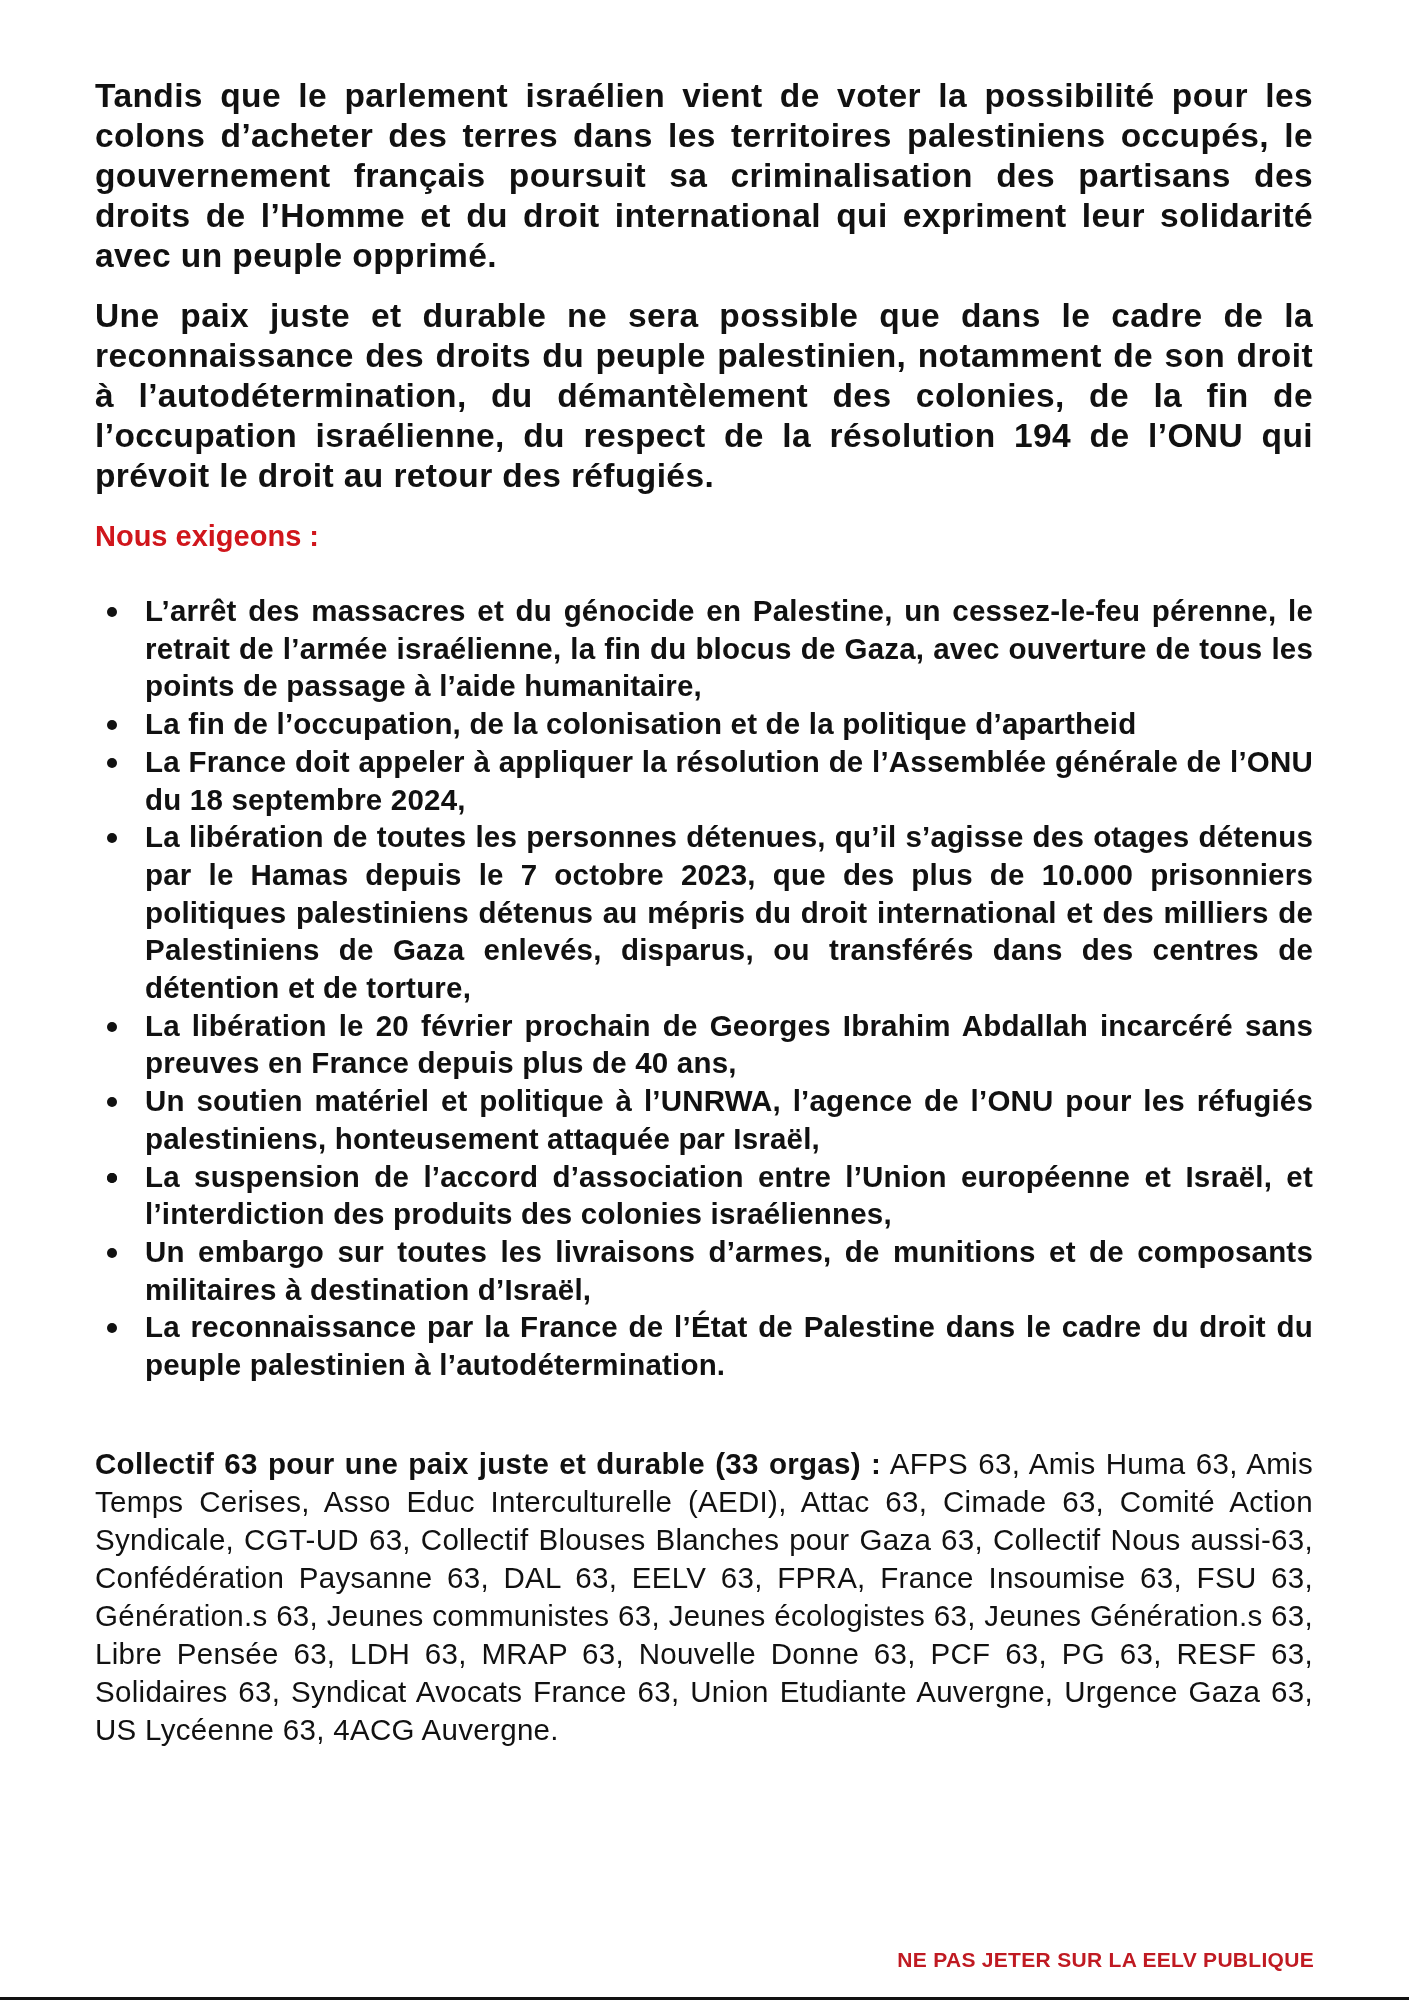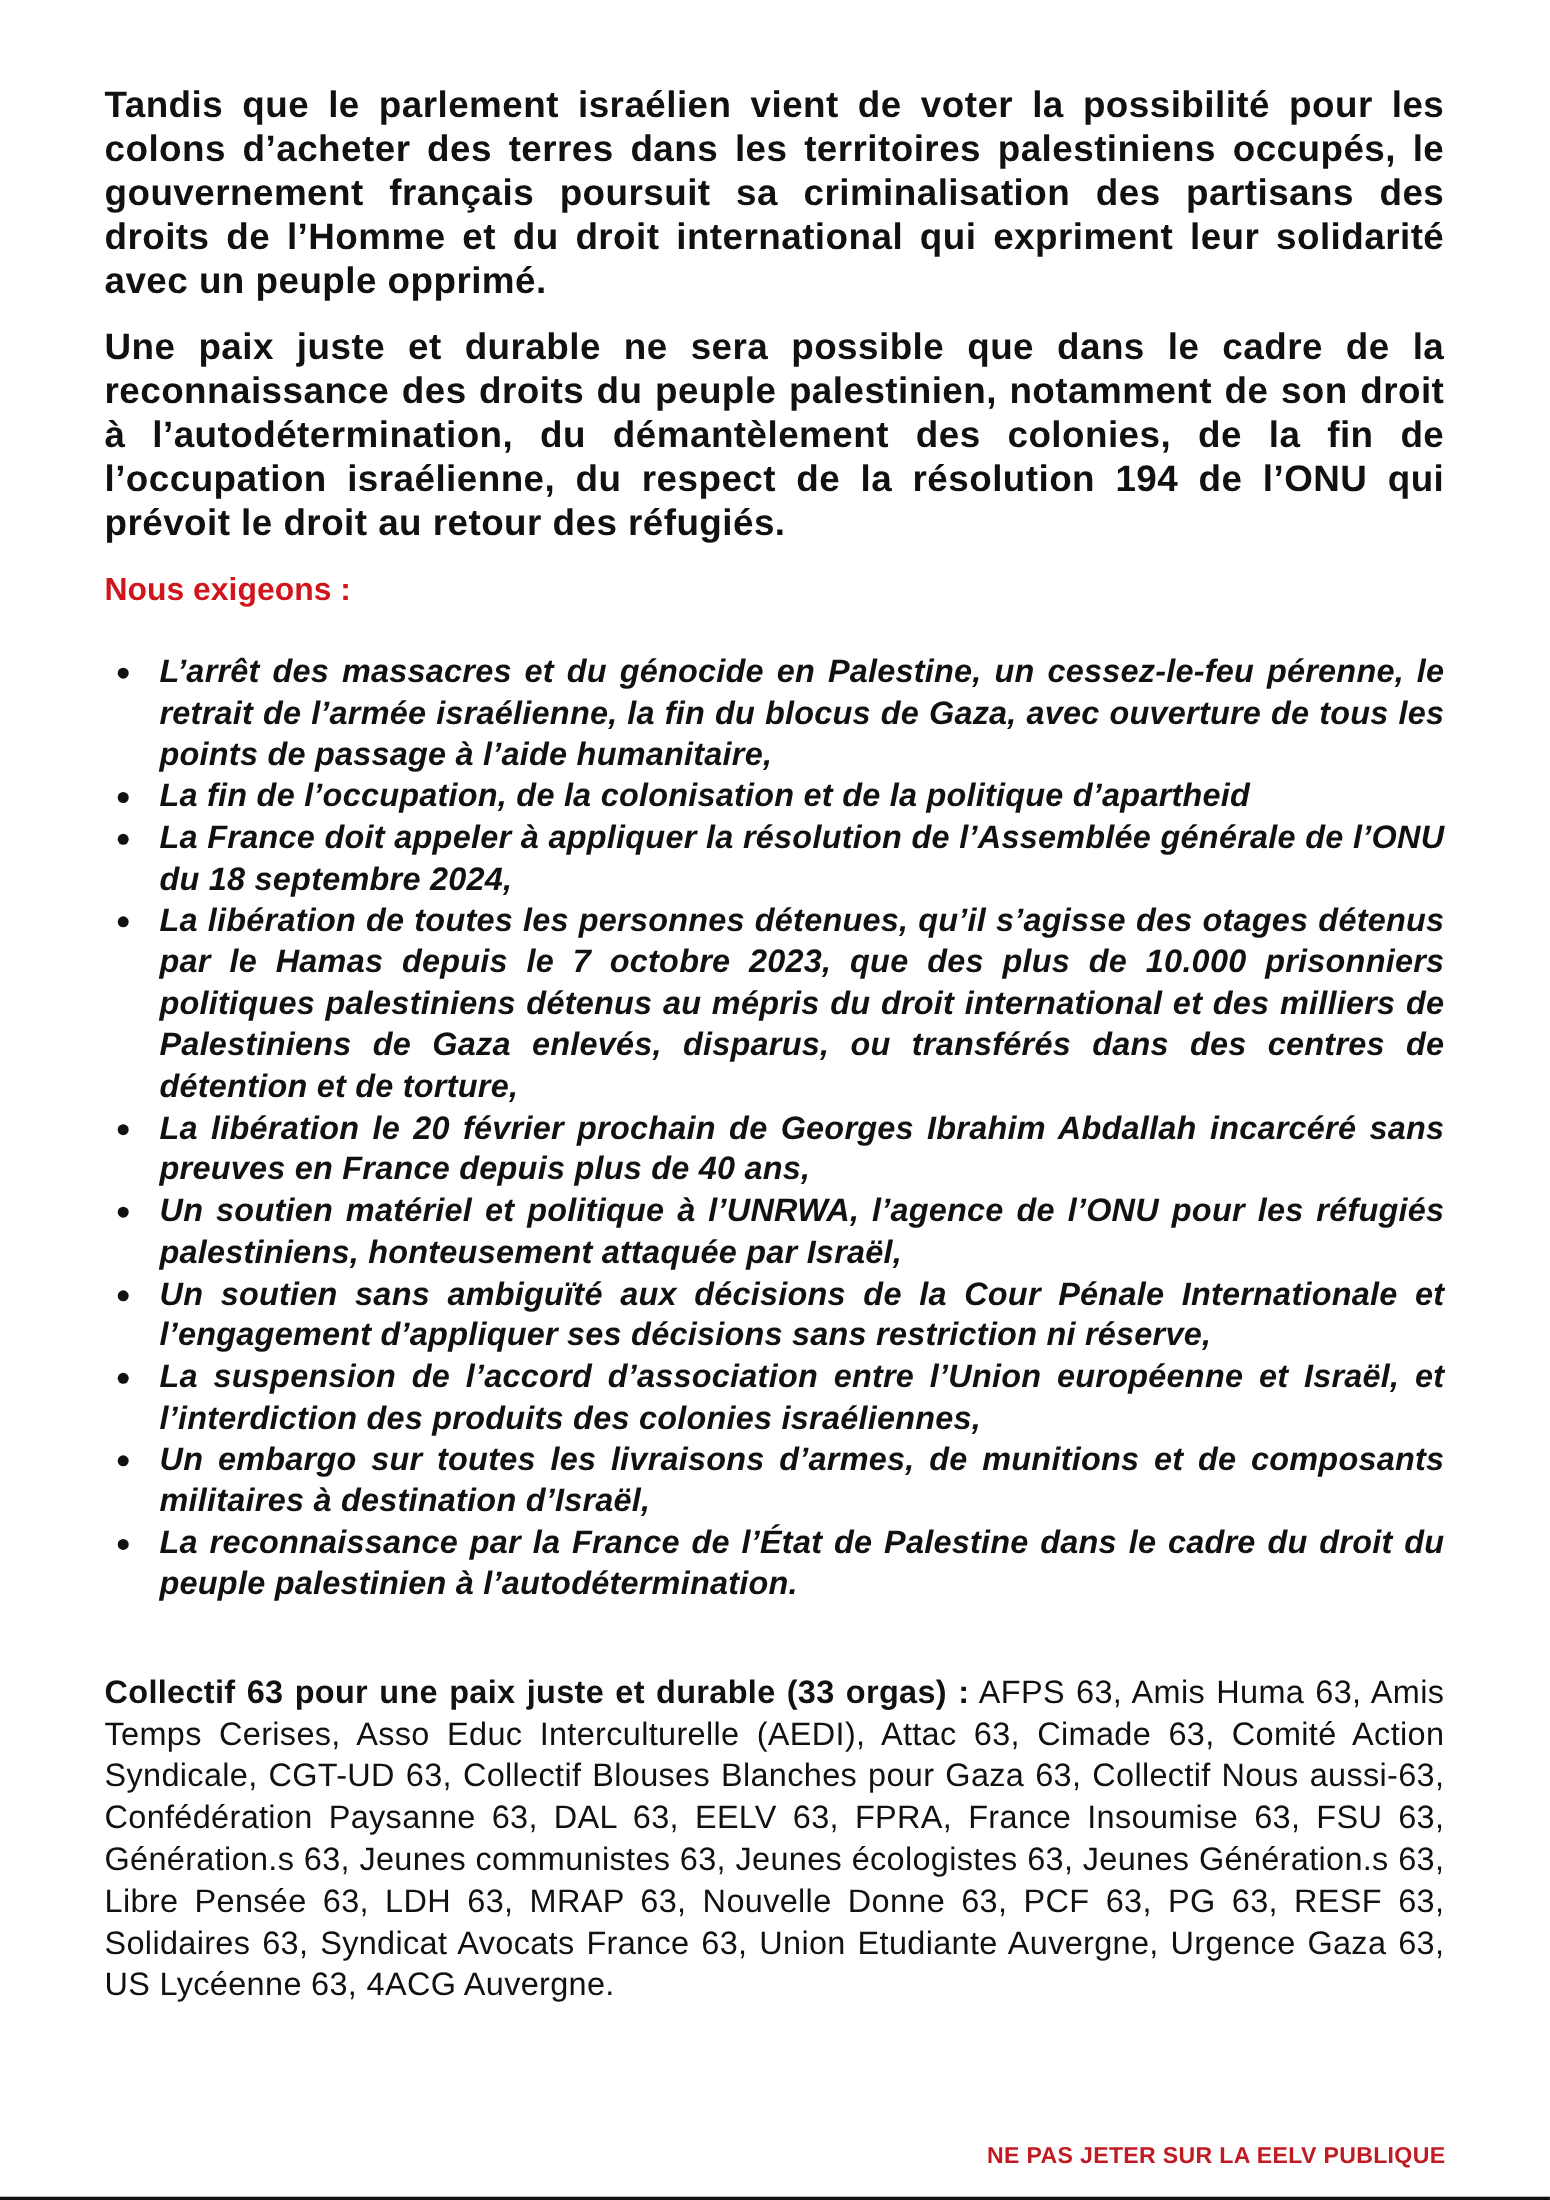--- a/index.html
+++ b/index.html
@@ -34,21 +34,20 @@
       margin: 20px 0 0 0;
       font-size: 29px;
       line-height: 40px;
       font-weight: 700;
       color: #d0161c;
     }
     .demands {
       list-style: none;
       margin: 36px 0 0 0;
       padding: 0;
-      font-style: italic;
     }
     .demand {
       position: relative;
       padding-left: 50px;
       font-size: 29.5px;
       line-height: 37.7px;
       font-weight: 700;
       text-align: justify;
       letter-spacing: 0.2px;
     }
@@ -119,21 +118,20 @@
     <li class="demand">
       <span class="bullet"></span>
       <span>La libération le 20 février prochain de Georges Ibrahim Abdallah incarcéré sans preuves en France depuis plus de 40 ans,</span>
     </li>
     <li class="demand">
       <span class="bullet"></span>
       <span>Un soutien matériel et politique à l’UNRWA, l’agence de l’ONU pour les réfugiés palestiniens, honteusement attaquée par Israël,</span>
     </li>
     <li class="demand">
       <span class="bullet"></span>
-      <span>Un soutien sans ambiguïté aux décisions de la Cour Pénale Internationale et l’engagement d’appliquer ses décisions sans restriction ni réserve,</span>
     </li>
     <li class="demand">
       <span class="bullet"></span>
       <span>La suspension de l’accord d’association entre l’Union européenne et Israël, et l’interdiction des produits des colonies israéliennes,</span>
     </li>
     <li class="demand">
       <span class="bullet"></span>
       <span>Un embargo sur toutes les livraisons d’armes, de munitions et de composants militaires à destination d’Israël,</span>
     </li>
     <li class="demand">

